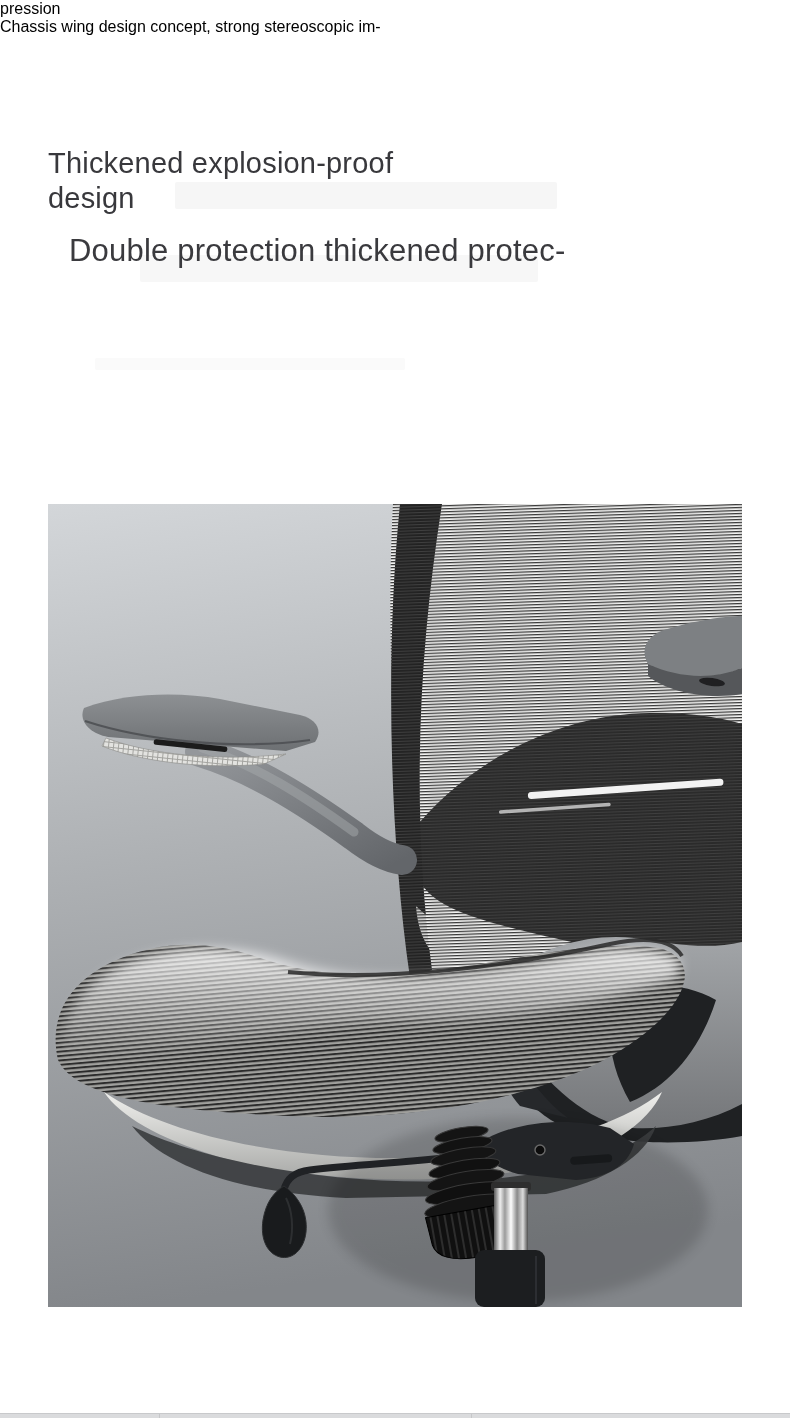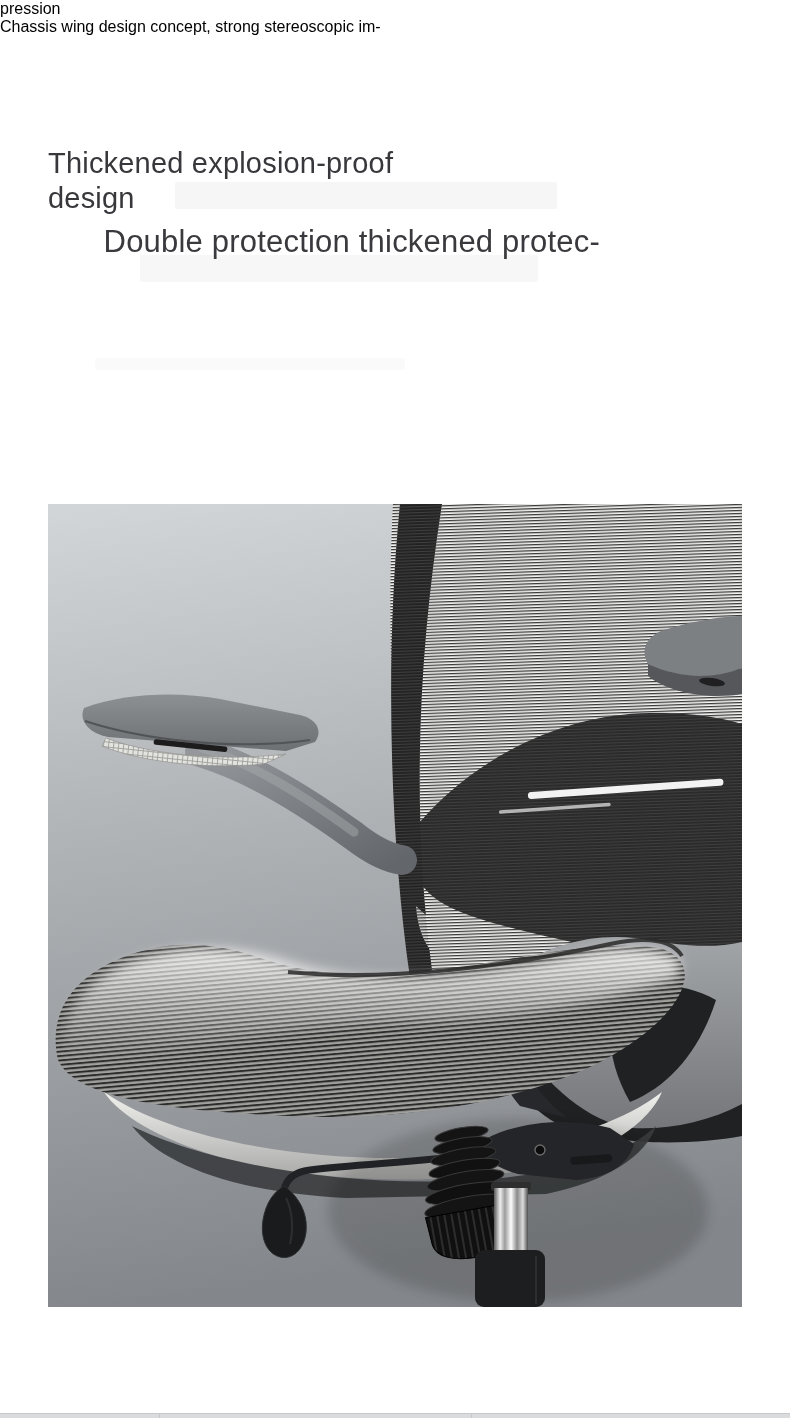--- a/index.html
+++ b/index.html
@@ -32,21 +32,21 @@
 
   <div class="ghost g1"></div>
   <div class="ghost g2"></div>
   <div class="ghost g3"></div>
 
   <div class="copy-block">
     <h1 style="margin:0;font-weight:400;">
       <div class="h1-line">Thickened explosion-proof</div>
       <div class="h1-line">design</div>
     </h1>
-    <h2 class="h2-block" style="margin:8px;font-weight:400;text-align:right;">
+    <h2 class="h2-block" style="margin:17px;font-weight:400;">
       <div class="h2-line">Double protection thickened protec-</div>
     </h2>
   </div>
 
   <p class="note1" style="margin:0;">
     </p>
     <div>pression</div>
     <div>Chassis wing design concept, strong stereoscopic im-</div>
   <p></p>
 

